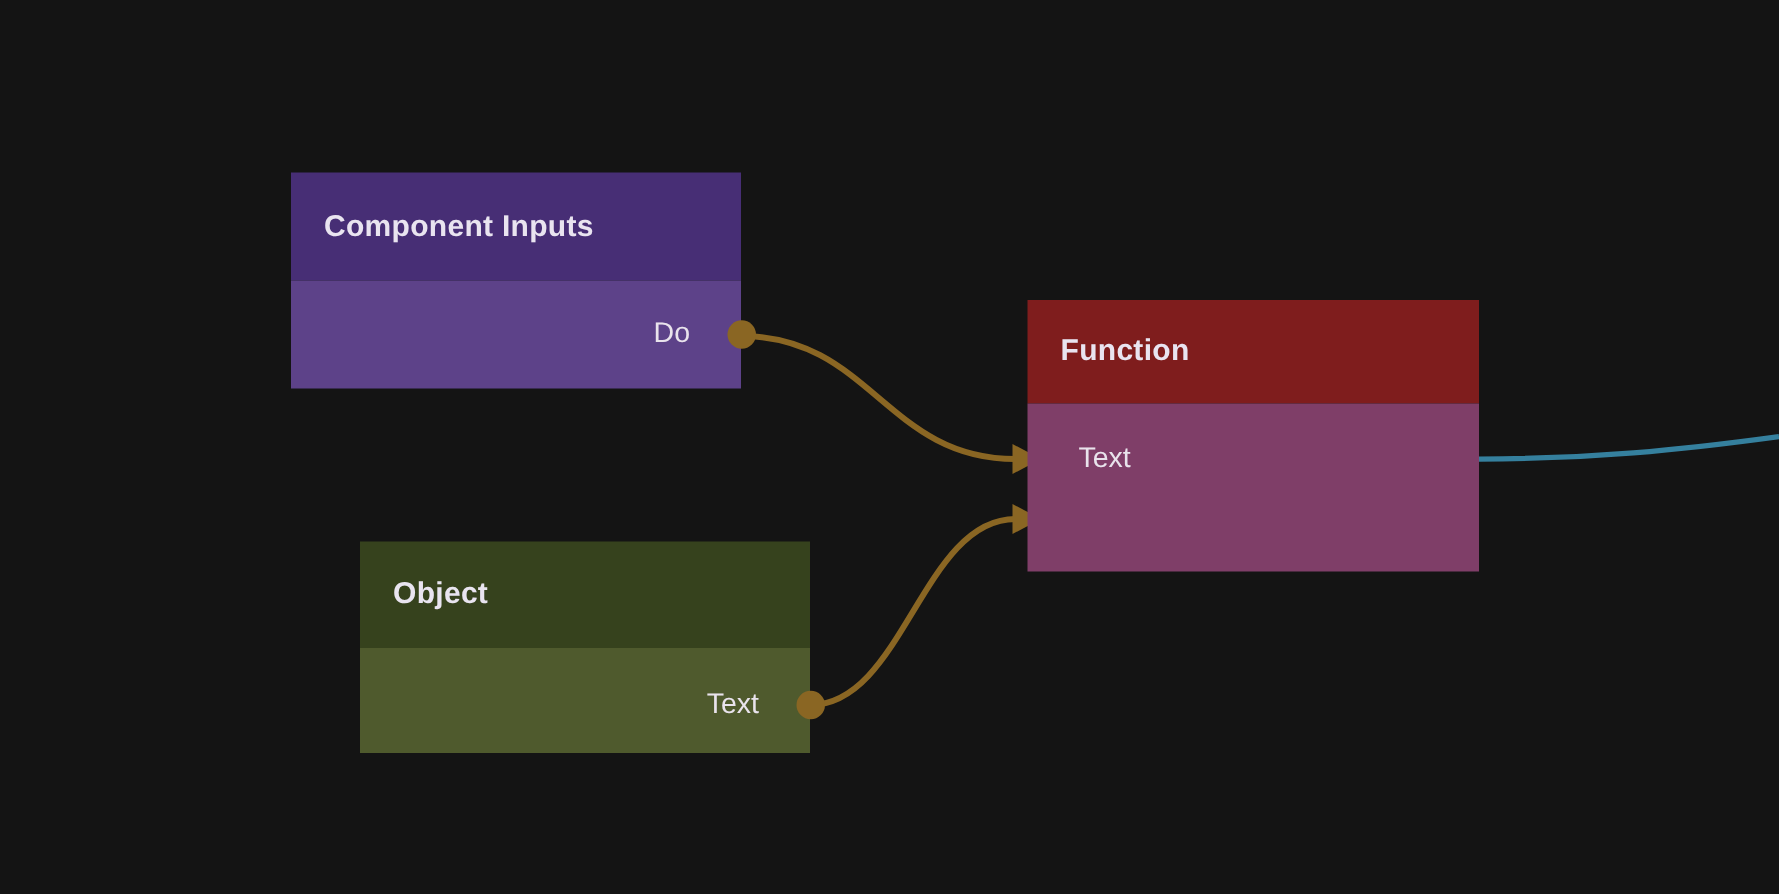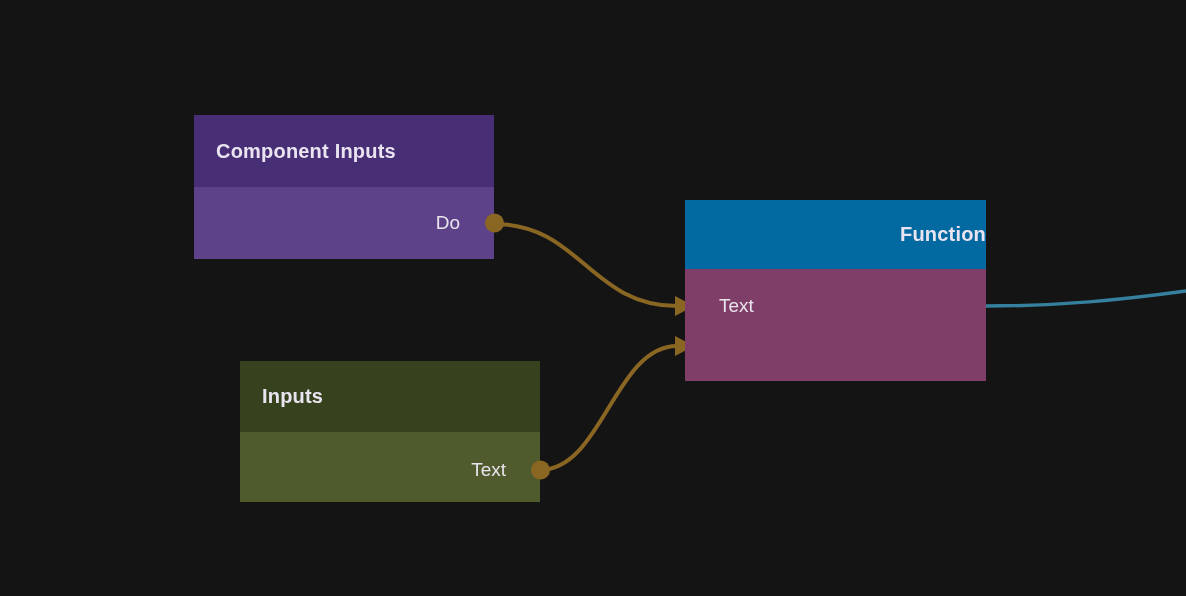--- a/index.html
+++ b/index.html
@@ -64,21 +64,21 @@
   
   .node-component-inputs { left: 194px; top: 115px; width: 300px; }
   .node-component-inputs .node-header { height: 72px; background: #472e75; }
   .node-component-inputs .node-body   { height: 72px; background: #5d4289; padding-top: 16px; box-sizing: border-box; }
 
   .node-object { left: 240px; top: 361px; width: 300px; }
   .node-object .node-header { height: 71px; background: #36421d; }
   .node-object .node-body   { height: 70px; background: #4f5a2d; padding-top: 18px; box-sizing: border-box; }
 
   .node-function { left: 685px; top: 200px; width: 301px; }
-  .node-function .node-header { height: 69px; background: #0369a1; justify-content: flex-end; }
+  .node-function .node-header { height: 69px; background: #7f1d1d; }
   .node-function .node-body   { height: 112px; background: #7f3e68; padding-top: 17px; box-sizing: border-box; }
 
   .wire { fill: none; }
   .wire.amber { stroke: #8a6623; stroke-width: 4; }
   .wire.teal  { stroke: #35809e; stroke-width: 3.5; }
   .arrowhead.amber { fill: #8a6623; }
 </style>
 </head>
 <body>
 
@@ -100,21 +100,21 @@
       <div class="port-row">
         <span class="port-label"></span>
         <span class="port-label">Do</span>
         <span class="port-dot amber"></span>
       </div>
     </div>
   </div>
 
   <div class="node node-object">
     <div class="node-header">
-      <span class="node-title">Inputs</span>
+      <span class="node-title">Object</span>
     </div>
     <div class="node-body">
       <div class="port-row">
         <span class="port-label"></span>
         <span class="port-label">Text</span>
         <span class="port-dot amber"></span>
       </div>
     </div>
   </div>
 

